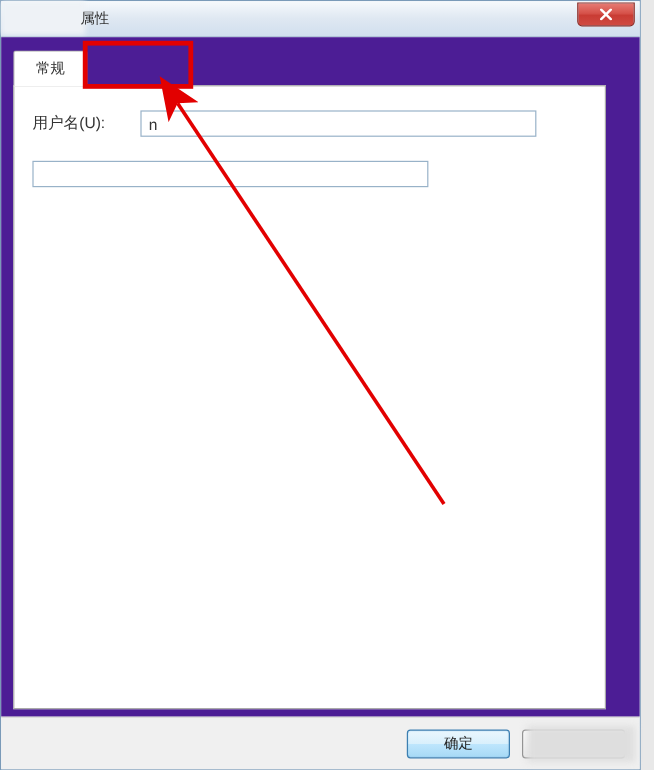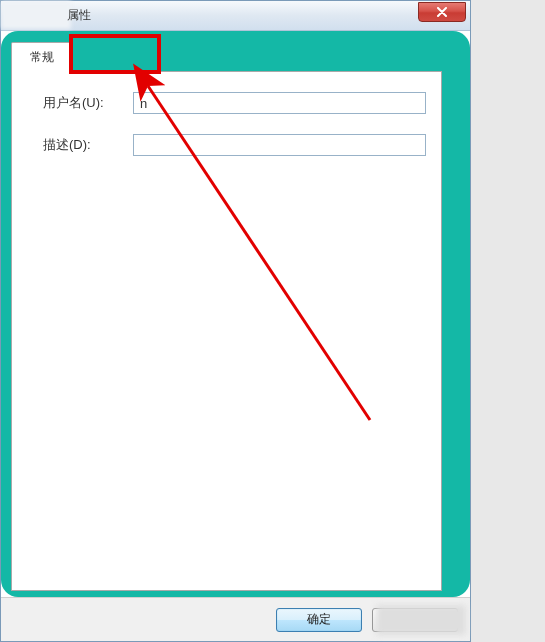--- a/index.html
+++ b/index.html
@@ -8,21 +8,21 @@
       font-size: 12px;
       background: #e8e8e8;
       width: 545px;
       height: 642px;
       position: relative;
       overflow: hidden;
     }
     .window {
       position: absolute;
       top: 0; left: 0;
-      width: 471px;
+      width: 534px;
       height: 642px;
       background: #fff;
       border: 1px solid #7a9ab8;
       display: flex;
       flex-direction: column;
     }
     .titlebar {
       height: 30px;
       background: linear-gradient(to bottom, #f6f9fc 0%, #dfe8f2 50%, #d1dfee 100%);
       border-bottom: 1px solid #b0c4d8;
@@ -56,22 +56,21 @@
       align-items: center;
       justify-content: center;
       color: #fff;
       font-weight: bold;
     }
     .close-btn svg { display:block; }
     .content {
       flex: 1;
       padding: 10px 28px 0 10px;
       position: relative;
-      background: #14b8a6;
-      border-radius: 17px;
+      background: #4c1d95;
     }
     .tabstrip {
       display: flex;
       position: relative;
       z-index: 2;
     }
     .tab {
       padding: 6px 18px 6px 18px;
       border: 1px solid #a9a9a9;
       border-bottom: none;
@@ -103,21 +102,20 @@
     }
     .form-row {
       display: flex;
       align-items: center;
       margin-bottom: 20px;
     }
     .form-label {
       width: 90px;
       color: #333;
       font-size: 13px;
-      margin-left: 16px;
     }
     .form-input {
       flex: 1;
       max-width: 330px;
       height: 22px;
       border: 1px solid #98b2c8;
       background: #fff;
       padding: 2px 6px;
       font-size: 13px;
       color: #333;
@@ -200,21 +198,20 @@
 
     <div class="tabpanel">
 
       <div class="form-row">
         <label class="form-label">用户名(U):</label>
         <input class="form-input" type="text" value="n" style="">
       </div>
 
 
       <div class="form-row">
-        <label class="form-label">描述(D):</label>
         <input class="form-input" type="text" value="" style="">
       </div>
 
     </div>
 
   </div>
 
   <div class="buttonbar">
     <button class="btn default">
       <span>确定</span>

